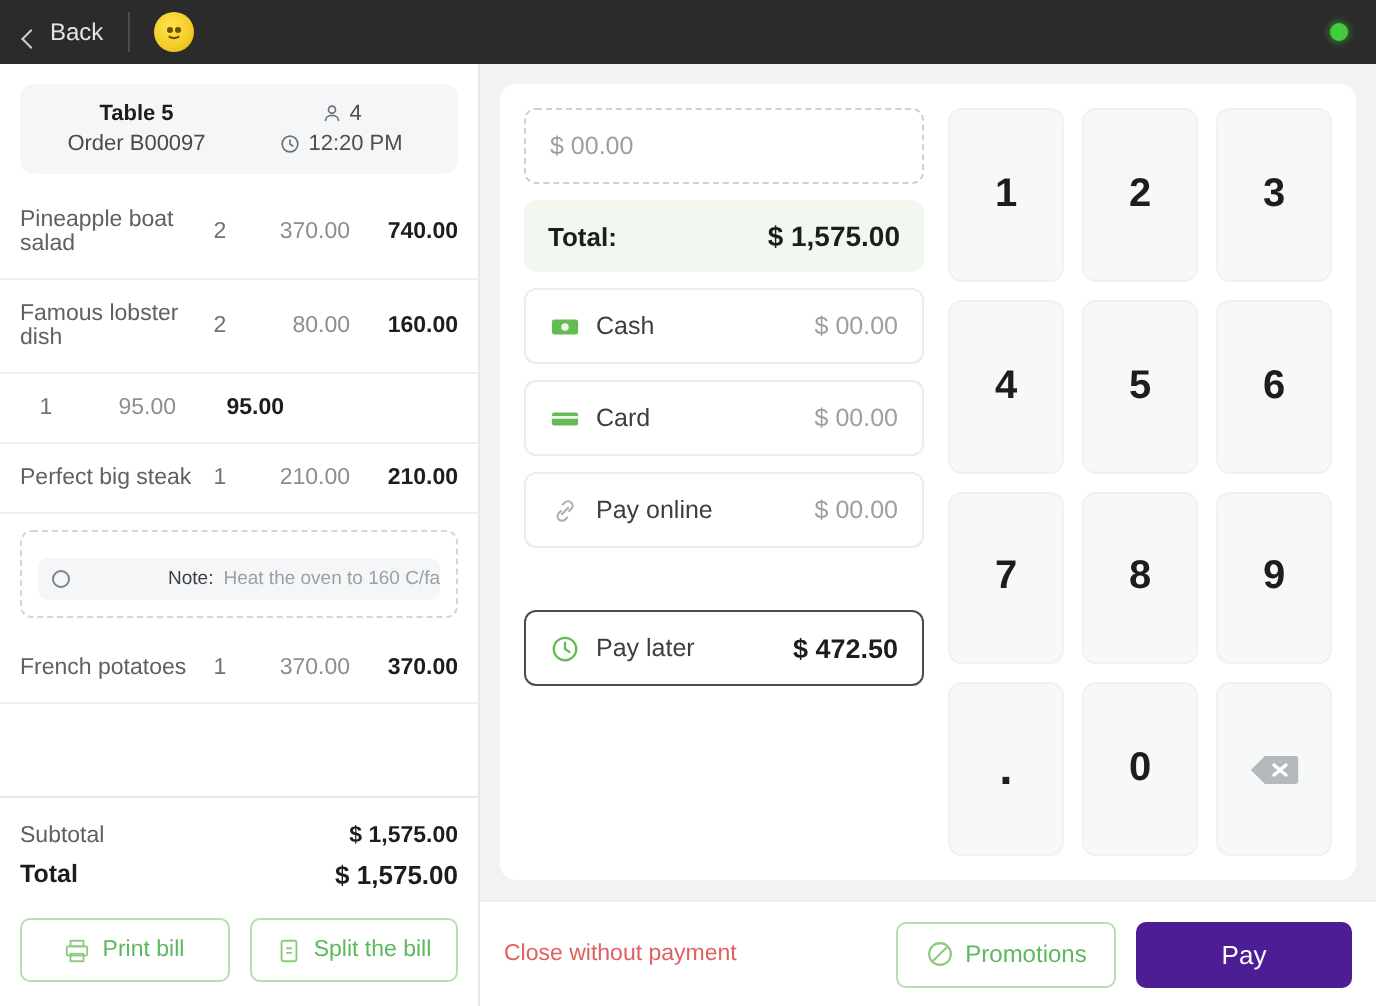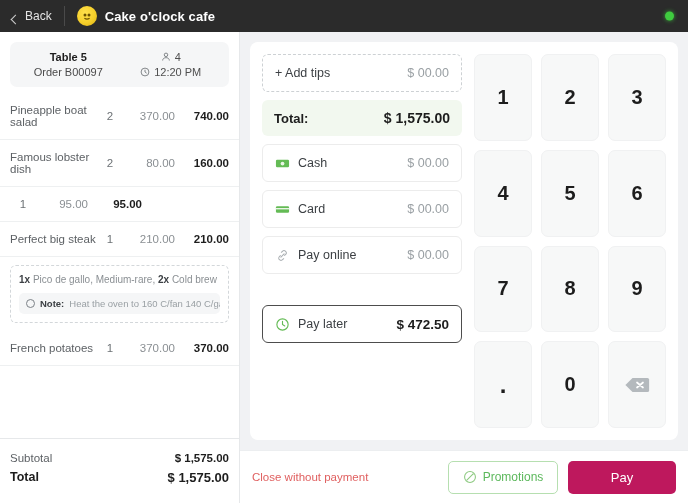--- a/index.html
+++ b/index.html
@@ -63,21 +63,21 @@
     margin: 8px 10px 8px 10px; border: 1px dashed #d3d7da; border-radius: 6px;
     padding: 7px 8px 8px 8px;
   }
   .mod-line { font-size: 10px; color: #8a8f93; line-height: 1.4; }
   .mod-line b { color: #3b3f43; font-weight: bold; }
   .note-row {
     margin-top: 6px; background: #f5f6f7; border-radius: 5px; padding: 5px 7px;
     display: flex; align-items: center; gap: 5px; font-size: 9.5px; color: #9aa0a4;
     white-space: nowrap; overflow: hidden;
   }
-  .note-row b { color: #3b3f43; font-weight: bold; }
+  .note-row b { color: #3b3f43; font-weight: normal; margin-left: 44px; }
   .note-circle { width: 9px; height: 9px; border: 1.2px solid #7c8288; border-radius: 50%; flex: 0 0 9px; }
   .bill-foot { border-top: 1px solid #e6e8ea; padding: 10px 10px 12px 10px; }
   .sum-row { display: flex; justify-content: space-between; font-size: 11.5px; color: #5d6165; padding: 3px 0; }
   .sum-row.total { color: #1d1d1d; font-weight: bold; font-size: 12.5px; padding-bottom: 6px; }
   .sum-row.total .v { font-size: 13px; }
   .sum-row .v { color: #1d1d1d; font-weight: bold; }
   .foot-btns { display: flex; gap: 10px; margin-top: 8px; }
   .gbtn {
     flex: 1; height: 32px; border: 1px solid #b6dfb0; border-radius: 5px; background: #fff;
     color: #5cb85c; font-size: 11.5px; display: flex; align-items: center; justify-content: center;
@@ -119,21 +119,21 @@
   .actionbar {
     height: 53px; flex: 0 0 53px; background: #ffffff; display: flex; align-items: center;
     padding: 0 12px; gap: 10px; border-top: 1px solid #eceef0;
   }
   .close-link { flex: 1; font-size: 11.5px; color: #e06060; cursor: pointer; }
   .promo-btn {
     width: 110px; height: 33px; border: 1px solid #b6dfb0; border-radius: 5px; background: #fff;
     color: #5cb85c; font-size: 12px; display: flex; align-items: center; justify-content: center; gap: 6px; cursor: pointer; text-align: center;
   }
   .pay-btn {
-    width: 108px; height: 33px; border: none; border-radius: 5px; background: #be185d;
+    width: 108px; height: 33px; border: none; border-radius: 5px; background: #4c1d95;
     color: #ffffff; font-size: 13px; display: flex; align-items: center; justify-content: center; cursor: pointer;
   }
   svg { display: block; }
 </style>
 </head>
 <body>
 
 <div class="app">
 
   <div class="topbar">
@@ -143,21 +143,20 @@
     </div>
     <div class="divider-v"></div>
     <div class="brand">
       <span class="brand-logo">
         <svg width="12" height="12" viewBox="0 0 12 12">
             <circle cx="4" cy="5" r="1.5" fill="#6b5200"></circle>
             <circle cx="8" cy="5" r="1.5" fill="#6b5200"></circle>
             <path d="M3.4 8.2 Q6 10 8.6 8.2" stroke="#6b5200" stroke-width="1.1" fill="none"></path>
           </svg>
       </span>
-      <span class="brand-name">Cake o'clock cafe</span>
     </div>
     <div class="status-dot"></div>
   </div>
 
   <div class="body">
 
     <div class="bill">
 
       <div class="order-head">
         <div class="oh-col">
@@ -209,26 +208,20 @@
         </div>
 
         <div class="item-row">
           <span class="it-name">Perfect big steak</span>
           <span class="it-qty">1</span>
           <span class="it-price">210.00</span>
           <span class="it-total">210.00</span>
         </div>
 
         <div class="mod-box">
-          <div class="mod-line">
-            <b>1x</b>
-            <span>Pico de gallo, Medium-rare,</span>
-            <b>2x</b>
-            <span>Cold brew</span>
-          </div>
           <div class="note-row">
             <span class="note-circle"></span>
             <b>Note:</b>
             <span>Heat the oven to 160 C/fan 140 C/gas 3...</span>
           </div>
         </div>
 
         <div class="item-row">
           <span class="it-name">French potatoes</span>
           <span class="it-qty">1</span>
@@ -240,31 +233,51 @@
 
       <div class="bill-foot">
         <div class="sum-row">
           <span>Subtotal</span>
           <span class="v">$ 1,575.00</span>
         </div>
         <div class="sum-row total">
           <span>Total</span>
           <span class="v">$ 1,575.00</span>
         </div>
+        <div class="foot-btns">
+          <div class="gbtn">
+            <span>
+              <svg width="13" height="13" viewBox="0 0 14 14">
+                  <rect x="3.5" y="1.5" width="7" height="3" stroke="#8cc97f" stroke-width="1" fill="none"></rect>
+                  <rect x="1.5" y="4.5" width="11" height="5" rx="1" stroke="#8cc97f" stroke-width="1" fill="none"></rect>
+                  <rect x="3.5" y="8.5" width="7" height="4" stroke="#8cc97f" stroke-width="1" fill="none"></rect>
+                </svg>
+            </span>
+            <span>Print bill</span>
+          </div>
+          <div class="gbtn">
+            <span>
+              <svg width="13" height="13" viewBox="0 0 14 14">
+                  <rect x="3" y="1.5" width="8" height="11" rx="1" stroke="#8cc97f" stroke-width="1" fill="none"></rect>
+                  <path d="M5.5 5.5h3M5.5 8h3" stroke="#8cc97f" stroke-width="1"></path>
+                </svg>
+            </span>
+            <span>Split the bill</span>
+          </div>
+        </div>
       </div>
 
     </div>
 
     <div class="main">
       <div class="pay-card">
 
         <div class="methods">
 
           <div class="m-row m-tips">
-            <span class="lbl">+ Add tips</span>
             <span class="amt">$ 00.00</span>
           </div>
 
           <div class="m-row m-total">
             <span class="lbl">Total:</span>
             <span class="amt">$ 1,575.00</span>
           </div>
 
           <div class="m-row">
             <span class="lbl">

